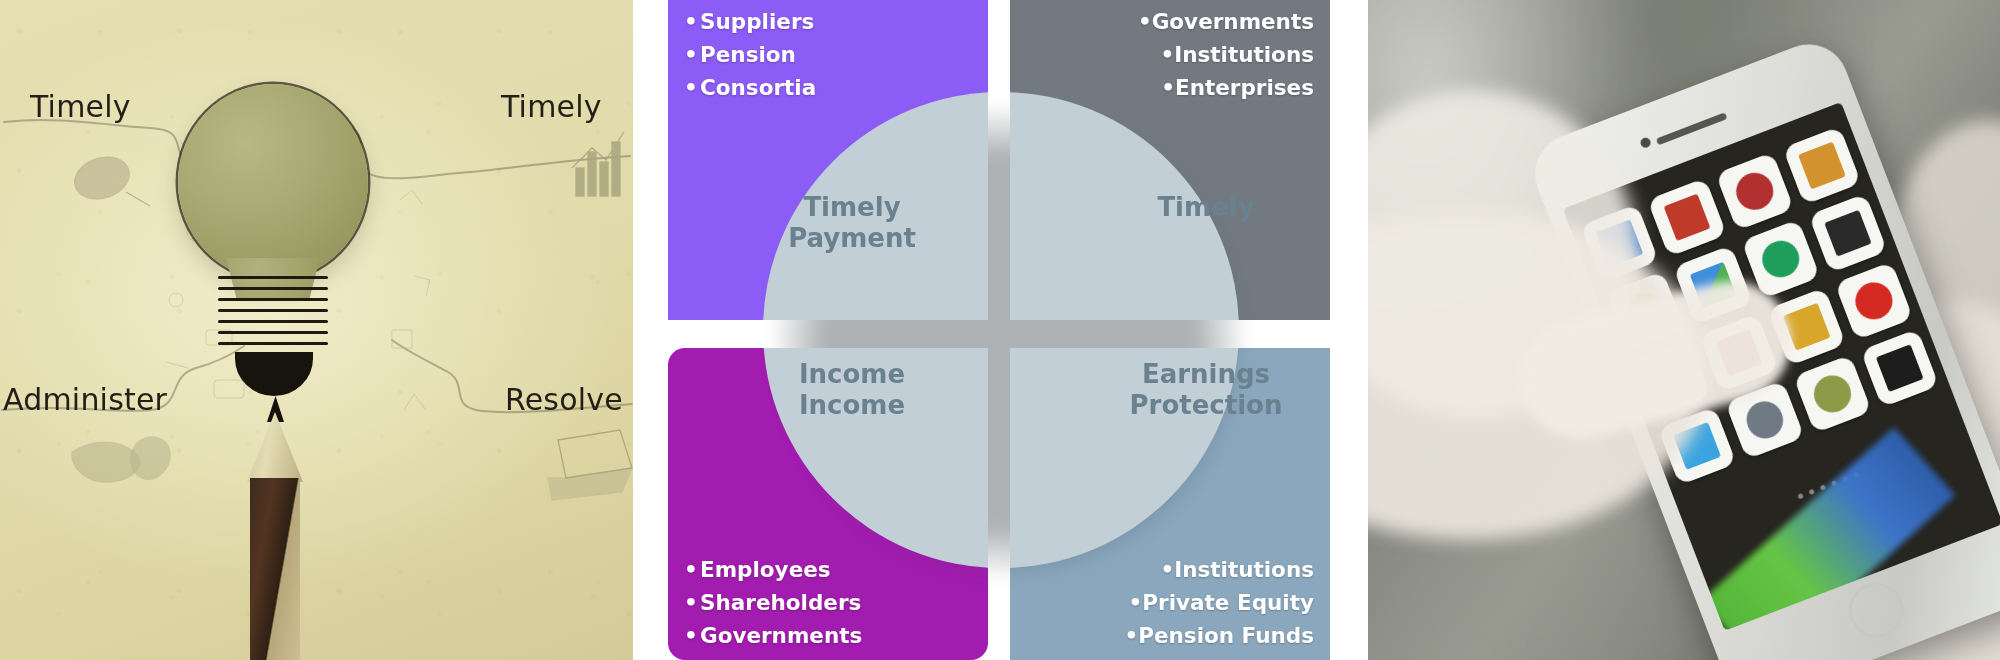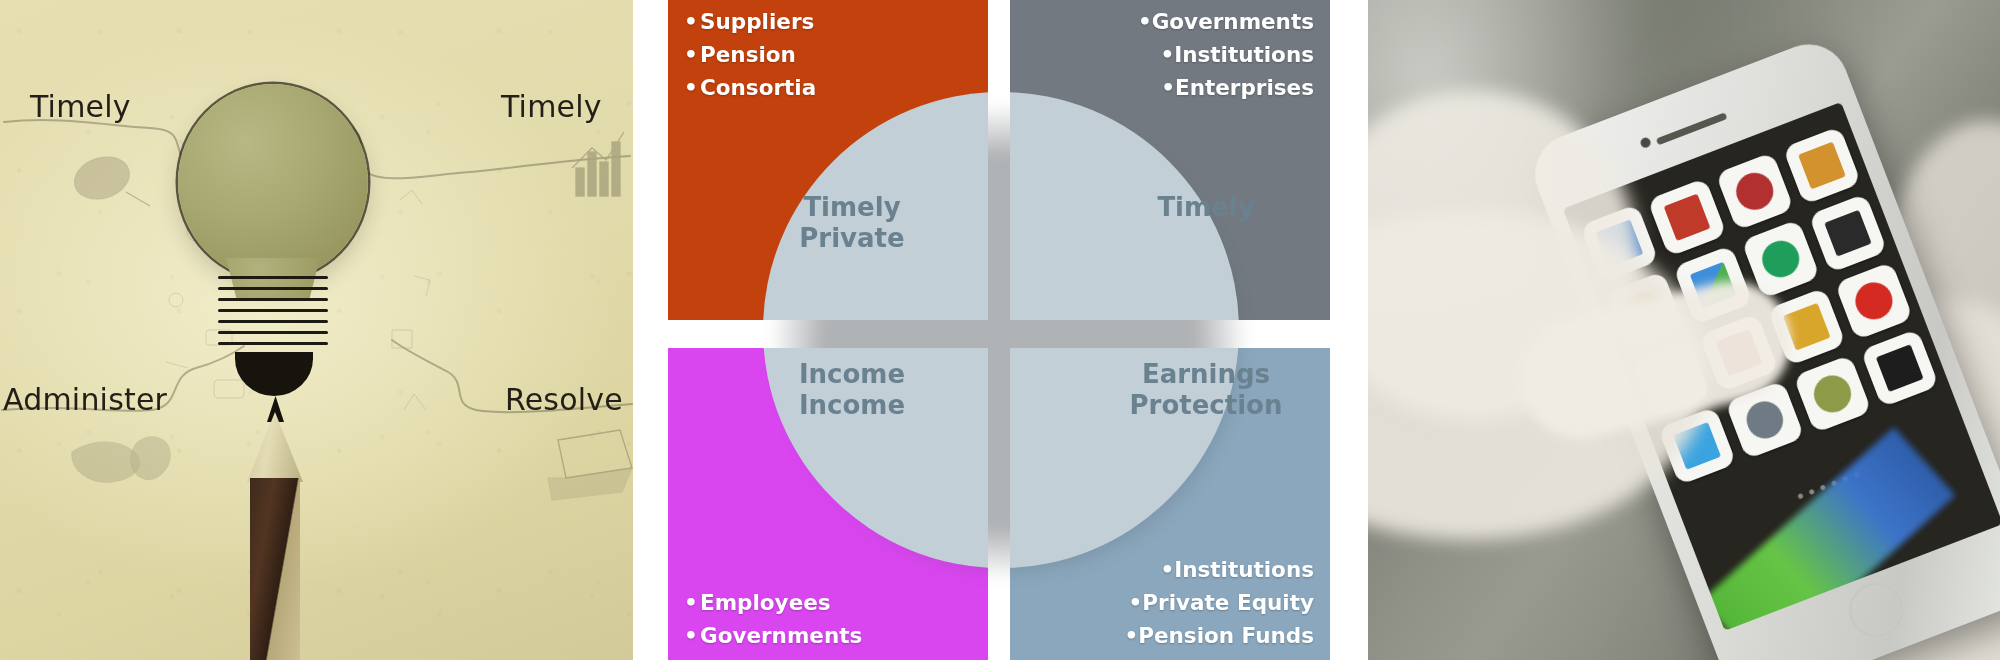--- a/index.html
+++ b/index.html
@@ -200,39 +200,40 @@
     </div>
 
     <div class="lbl lbl-study">Timely</div>
     <div class="lbl lbl-manage">Timely</div>
     <div class="lbl lbl-administer">Administer</div>
     <div class="lbl lbl-resolve">Resolve</div>
   </div>
 
   <div class="diagram">
 
-    <div class="quad q-tl" style="background: #c2410c;">
+    <div class="quad q-tl" style="background: #8b5cf6;">
       <ul class="bullets b-tl">
         <li>Suppliers</li>
         <li>Pension</li>
         <li>Consortia</li>
       </ul>
     </div>
 
     <div class="quad q-tr" style="background: rgb(114, 121, 128);">
       <ul class="bullets b-tr">
         <li>Governments</li>
         <li>Institutions</li>
         <li>Enterprises</li>
       </ul>
     </div>
 
-    <div class="quad q-bl" style="background: #d946ef;">
+    <div class="quad q-bl" style="background: #a21caf; border-radius: 17px;">
       <ul class="bullets b-bl">
         <li>Employees</li>
+        <li>Shareholders</li>
         <li>Governments</li>
       </ul>
     </div>
 
     <div class="quad q-br" style="background: rgb(138, 167, 189);">
       <ul class="bullets b-br">
         <li>Institutions</li>
         <li>Private Equity</li>
         <li>Pension Funds</li>
       </ul>
@@ -250,21 +251,21 @@
       <div class="cpiece p-bl">
           <div class="disc" style="background: rgb(195, 207, 215);"></div>
         </div>
       <div class="cpiece p-br">
           <div class="disc" style="background: rgb(195, 207, 215);"></div>
         </div>
     </div>
 
     <div class="ctext t-tl" style="color: rgb(106, 129, 143);">
       <div>Timely</div>
-      <div>Private</div>
+      <div>Payment</div>
     </div>
     <div class="ctext t-tr" style="color: rgb(106, 129, 143);">
       <div>Timely</div>
     </div>
     <div class="ctext t-bl" style="color: rgb(106, 129, 143);">
       <div>Income</div>
       <div>Income</div>
     </div>
     <div class="ctext t-br" style="color: rgb(106, 129, 143);">
       <div>Earnings</div>

